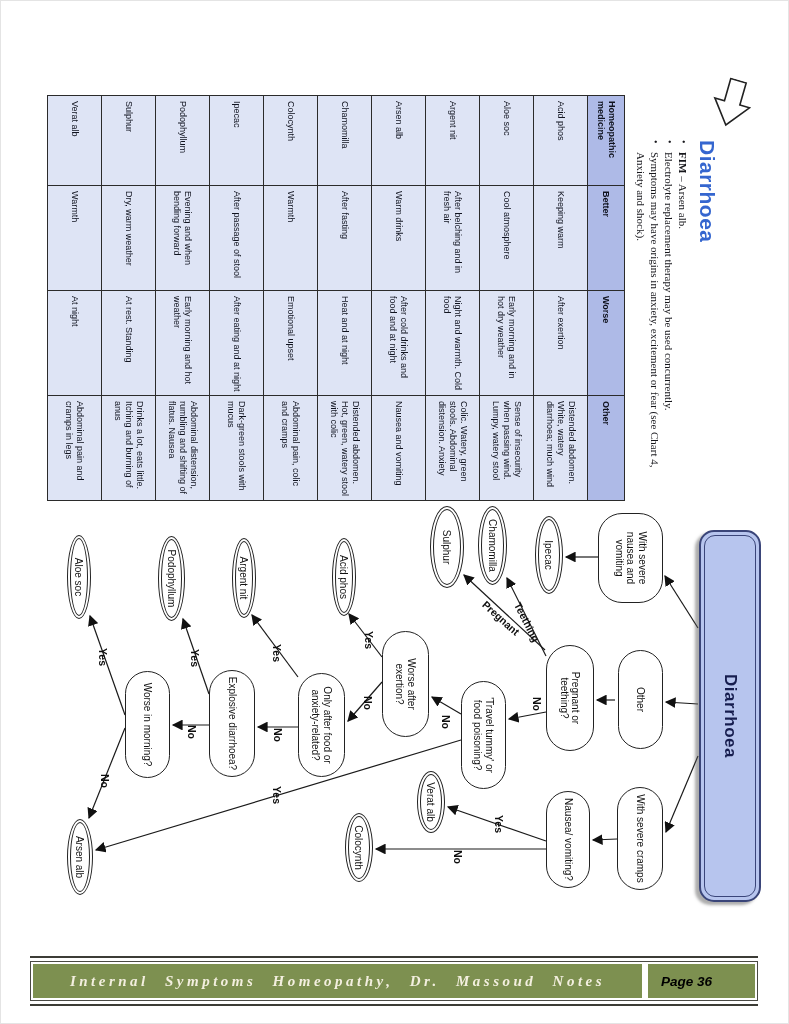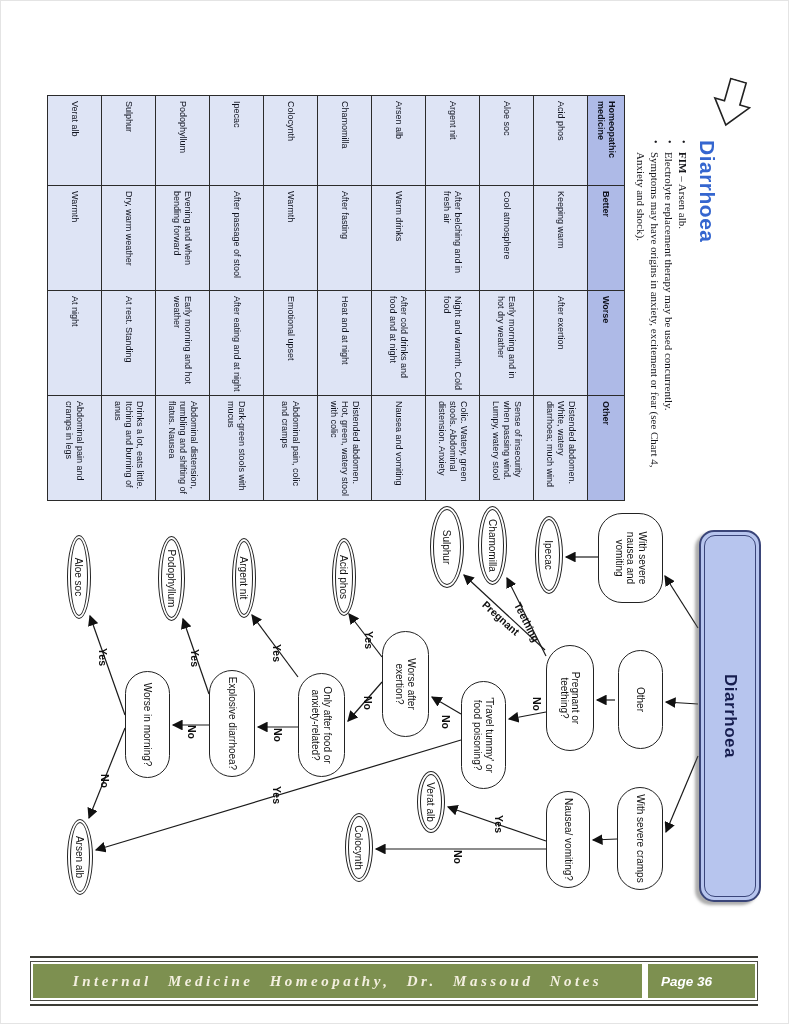--- a/index.html
+++ b/index.html
@@ -41,21 +41,21 @@
           box-sizing:border-box;text-align:center;}
   .remedy::after{content:"";position:absolute;inset:2px;border:1px solid #222;border-radius:50%;}
   .elabel{position:absolute;font-size:10.5px;font-weight:bold;color:#0e0e0e;white-space:nowrap;}
   
   .footer{position:absolute;left:30px;top:956px;width:728px;z-index:6;
           border-top:2px solid #3c3c36;border-bottom:2px solid #3c3c36;padding:3px 0;}
   .fbar{border:1px solid #4a4a44;background:#fff;padding:2px;display:flex;gap:6px;height:34px;}
   .fmain{flex:1;background:#7d9050;color:#f3efdf;display:flex;align-items:center;justify-content:center;
          font-family:"Liberation Serif",serif;font-style:italic;font-weight:bold;font-size:15px;
          letter-spacing:3.5px;word-spacing:9px;}
-  .fpage{width:94px;background:#7d9050;color:#ffffff;display:flex;align-items:center;
+  .fpage{width:94px;background:#7d9050;color:#000000;display:flex;align-items:center;
          padding-left:13px;font-style:italic;font-weight:bold;font-size:13.5px;
          font-family:"Liberation Sans",sans-serif;}
 </style>
 </head>
 <body>
 
 <div class="page">
 
   <div class="sheet">
 
@@ -228,18 +228,18 @@
       <span class="elabel" style="left:732px;top:597px;transform:translate(-50%,-50%);">No</span>
       <span class="elabel" style="left:657px;top:686px;transform:translate(-50%,-50%);">Yes</span>
       <span class="elabel" style="left:781px;top:684px;transform:translate(-50%,-50%);">No</span>
       <span class="elabel" style="left:824px;top:290px;transform:translate(-50%,-50%);">Yes</span>
       <span class="elabel" style="left:857px;top:331px;transform:translate(-50%,-50%);">No</span>
     </div>
   </div>
 
   <div class="footer">
     <div class="fbar">
-      <div class="fmain">Internal Medicine Homeopathy, Dr. Massoud Notes</div>
+      <div class="fmain">Internal Symptoms Homeopathy, Dr. Massoud Notes</div>
       <div class="fpage">Page 36</div>
     </div>
   </div>
 
 </div>
 
 </body></html>

